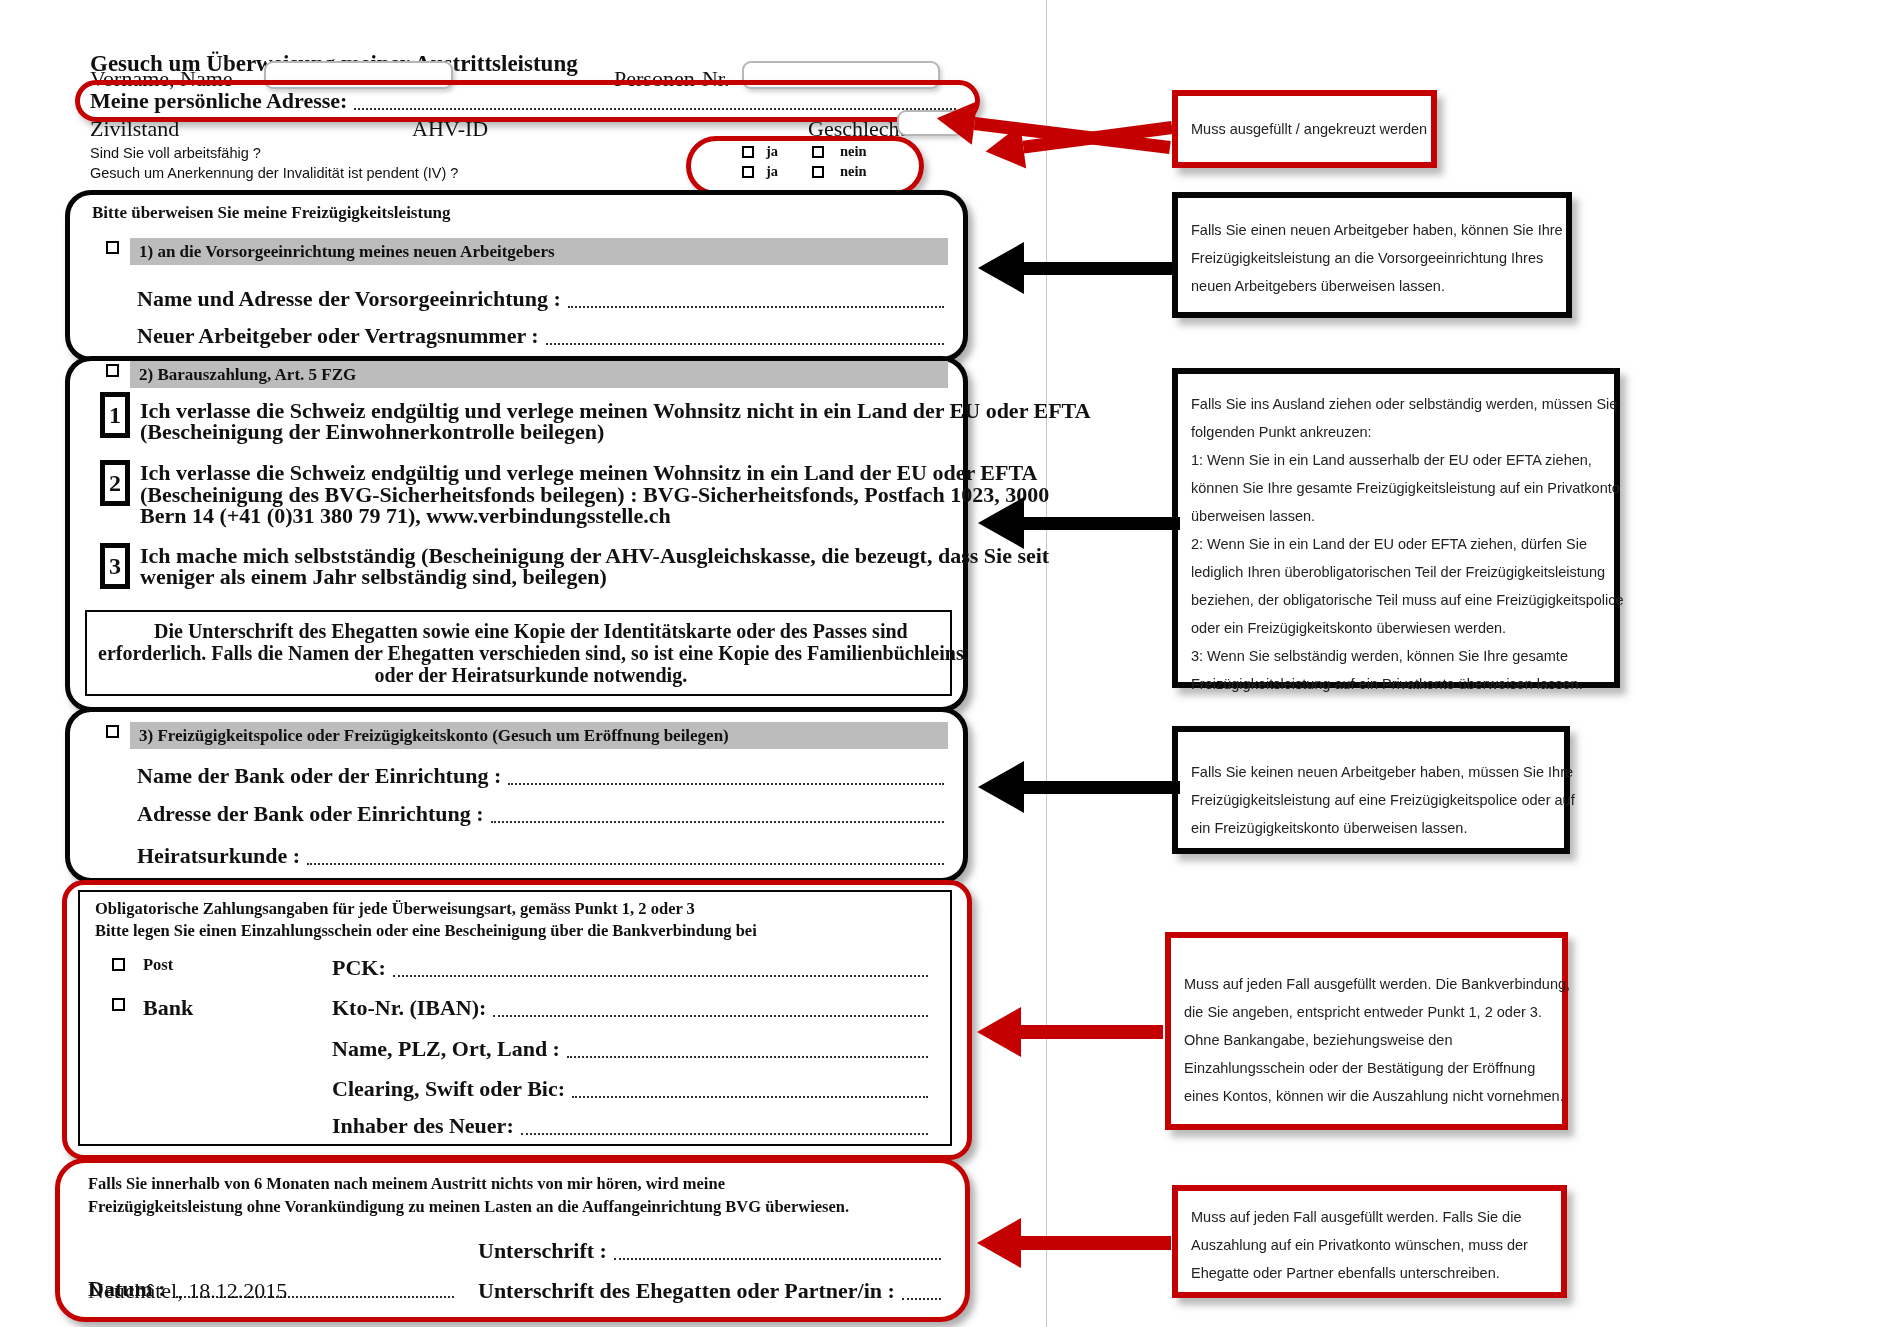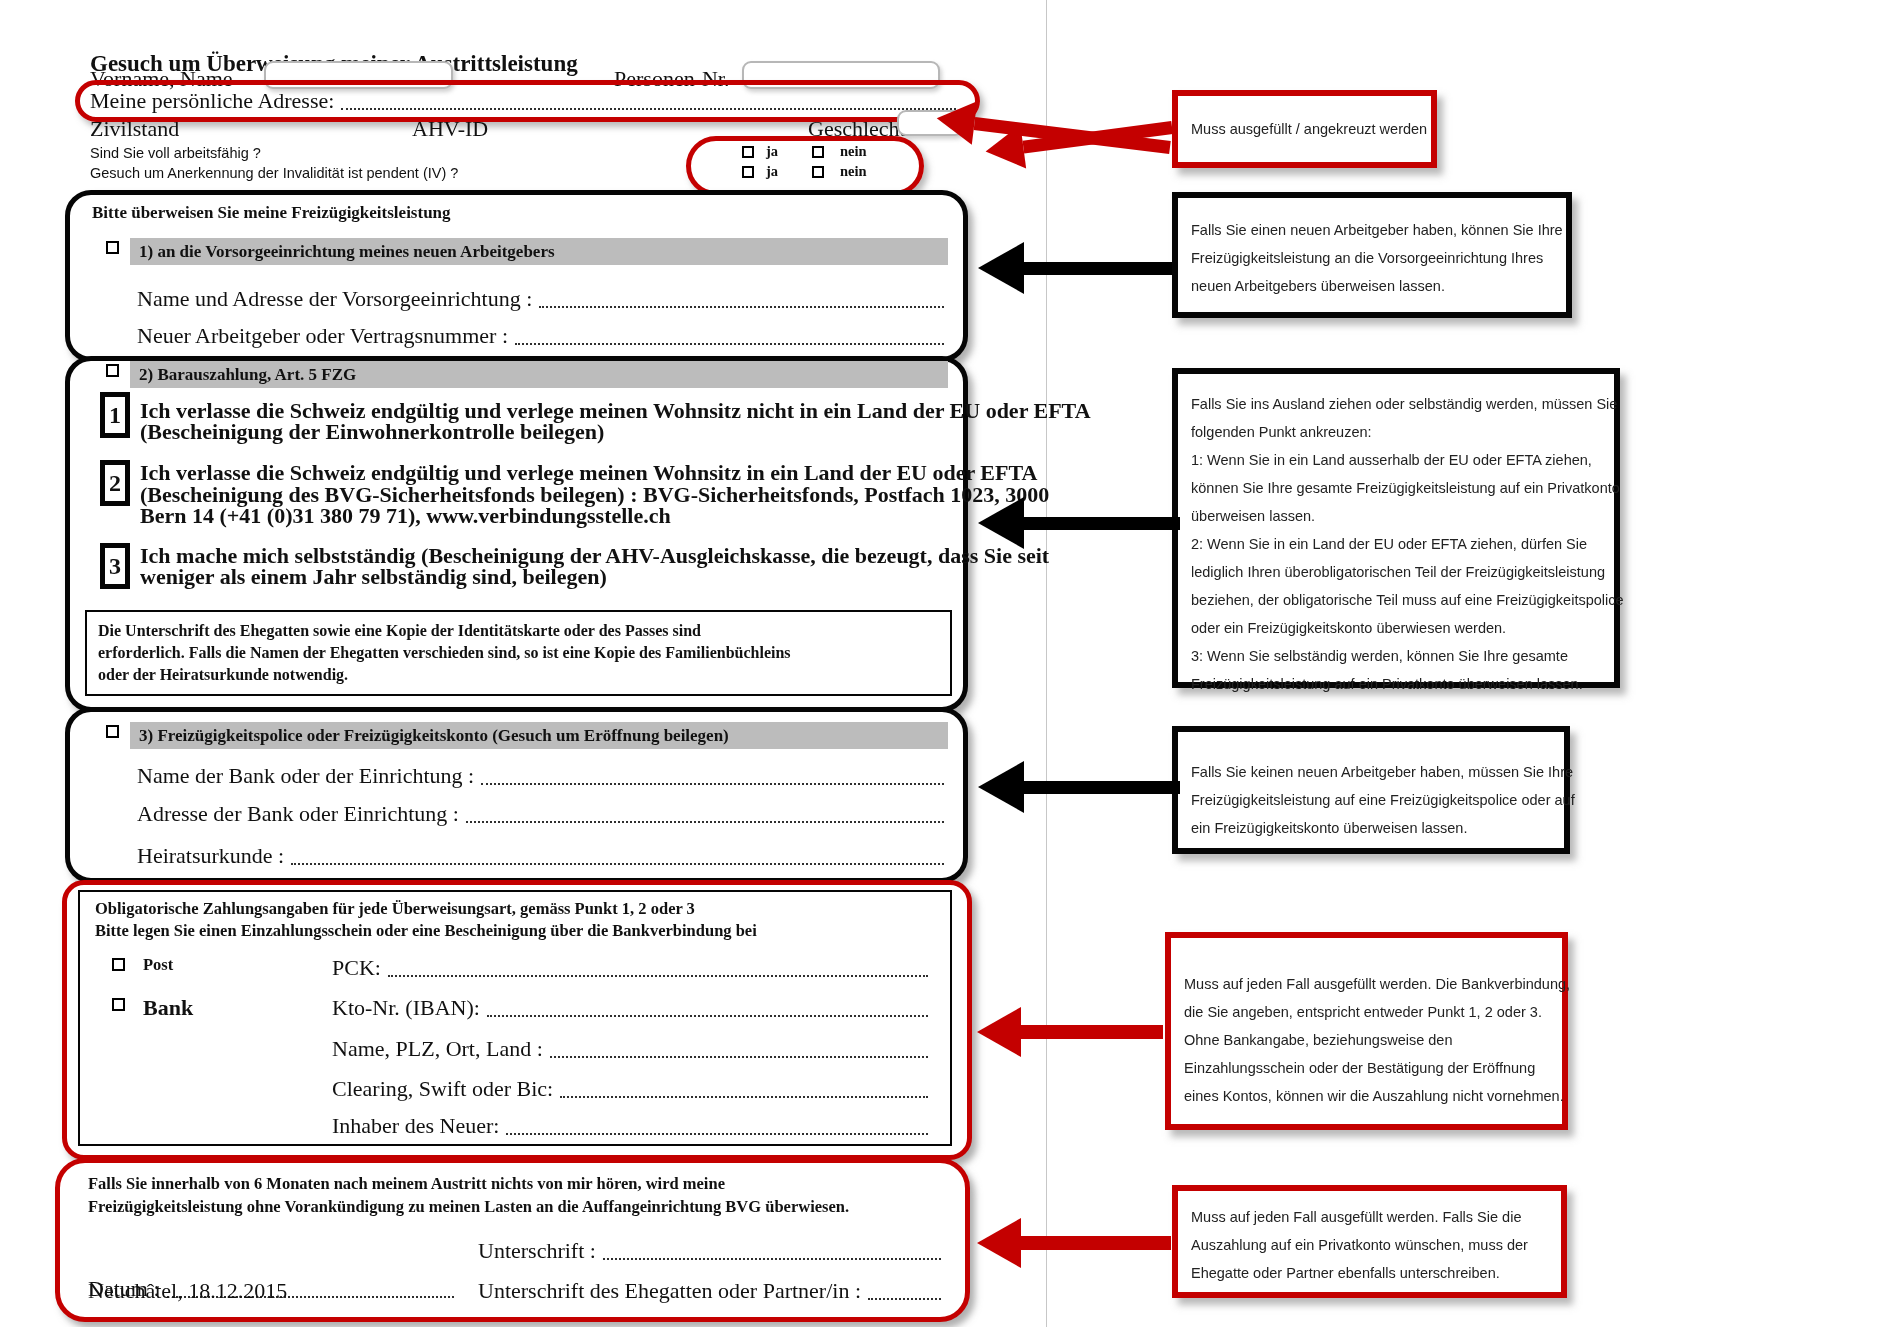--- a/index.html
+++ b/index.html
@@ -18,21 +18,21 @@
   .graybar{position:absolute;background:#bcbcbc;height:27px;display:flex;align-items:center;
            font-weight:bold;font-size:17px;padding-left:9px;box-sizing:border-box;}
   .fieldbox{position:absolute;border:2px solid #b7b7b7;border-radius:9px;background:#fff;
             box-shadow:2px 3px 4px rgba(150,150,150,.45);}
   .oval{position:absolute;border:5px solid #c40000;border-radius:40px;
         box-shadow:4px 5px 6px rgba(120,120,120,.5);}
   .cb{display:inline-block;width:13px;height:13px;border:2px solid #000;background:#fff;box-sizing:border-box;}
   .numbox{position:absolute;width:30px;height:46px;border:5px solid #050505;background:#fff;
           display:flex;align-items:center;justify-content:center;font-weight:bold;font-size:24px;
           box-sizing:border-box;font-family:"Liberation Serif",serif;}
-  .srow{display:flex;align-items:flex-end;}
+  .srow{display:flex;align-items:flex-end;font-weight:bold;}
   .srow .lab{white-space:nowrap;}
   .dots{flex:1;border-bottom:2px dotted #2e2e2e;margin:0 4px 4px 7px;height:2px;}
   .body16{font-size:22px;}
   
   .ann{position:absolute;background:#fff;font-family:"Liberation Sans",sans-serif;
        font-size:14.5px;line-height:28px;color:#222;box-sizing:border-box;
        padding-left:13px;padding-right:6px;white-space:pre;
        box-shadow:6px 7px 7px rgba(120,120,120,.5);}
   .ann.black{border:6px solid #050505;}
   .ann.red{border:6px solid #c40000;}
@@ -114,21 +114,21 @@
   <div class="numbox" style="left:100px;top:460px;">2</div>
   <div class="abs pre body16" style="left:140px;top:462px;line-height:21.5px;">Ich verlasse die Schweiz endgültig und verlege meinen Wohnsitz in ein Land der EU oder EFTA
 (Bescheinigung des BVG-Sicherheitsfonds beilegen) : BVG-Sicherheitsfonds, Postfach 1023, 3000
 Bern 14 (+41 (0)31 380 79 71), www.verbindungsstelle.ch</div>
 
   <div class="numbox" style="left:100px;top:543px;">3</div>
   <div class="abs pre body16" style="left:140px;top:545px;line-height:21px;">Ich mache mich selbstständig (Bescheinigung der AHV-Ausgleichskasse, die bezeugt, dass Sie seit
 weniger als einem Jahr selbständig sind, beilegen)</div>
 
   <div class="innerrect" style="left:85px;top:610px;width:863px;height:82px;"></div>
-  <div class="abs pre b serif" style="left:98px;top:620px;font-size:16px;line-height:22px;">Die Unterschrift des Ehegatten sowie eine Kopie der Identitätskarte oder des Passes sind
+  <div class="abs pre b serif" style="left:98px;top:620px;font-size:20px;line-height:22px;text-align:center;">Die Unterschrift des Ehegatten sowie eine Kopie der Identitätskarte oder des Passes sind
 erforderlich. Falls die Namen der Ehegatten verschieden sind, so ist eine Kopie des Familienbüchleins
 oder der Heiratsurkunde notwendig.</div>
 
   <div class="secbox" style="left:65px;top:707px;width:893px;height:166px;"></div>
   <span class="cb abs" style="left:106px;top:725px;"></span>
   <div class="graybar" style="left:130px;top:722px;width:818px;">
     <span>3) Freizügigkeitspolice oder Freizügigkeitskonto (Gesuch um Eröffnung beilegen)</span>
   </div>
   <div class="abs srow body16" style="left:137px;top:763px;width:811px;">
     <span class="lab">Name der Bank oder der Einrichtung :</span>

